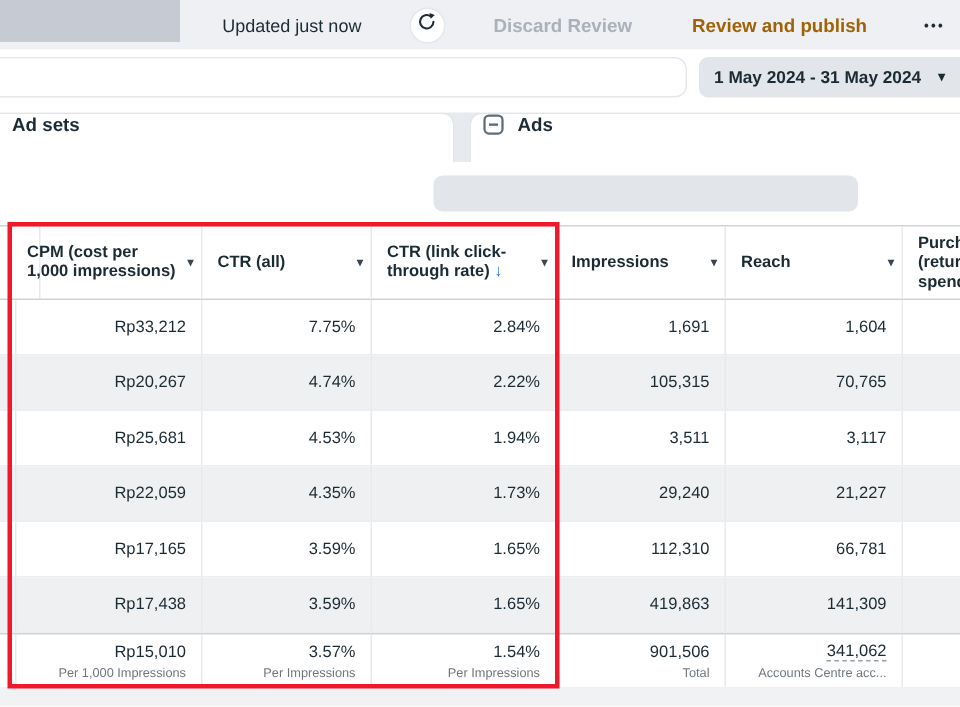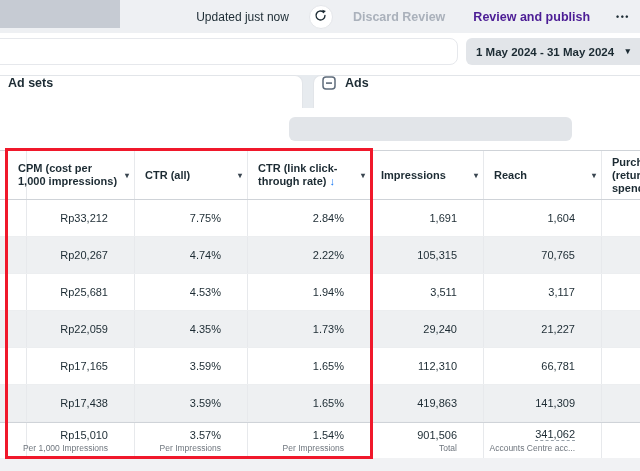--- a/index.html
+++ b/index.html
@@ -17,30 +17,30 @@
     position:absolute; left:0; top:0; width:640px; height:33px;
     background:#eef0f3;
     display:flex; align-items:center;
   }
   .redacted-block {
     position:absolute; left:0; top:0; width:120px; height:28px;
     background:#c6cbd3;
   }
   .topbar-right {
     margin-left:auto; display:flex; align-items:center;
-    gap:20px; padding-right:8px;
+    gap:32px; padding-right:8px;
   }
   .updated-text { font-size:12px; color:#1c2b33; }
   .refresh-btn {
     width:24px; height:24px; border-radius:50%; background:#fff;
     display:flex; align-items:center; justify-content:center;
     border:1px solid #e4e6ea; cursor:pointer;
   }
   .btn-muted { font-size:12.5px; font-weight:700; color:#aab1bb; cursor:pointer; }
-  .btn-secondary { font-size:12.5px; font-weight:700; color:#4c1d95; cursor:pointer; margin-left:8px; }
+  .btn-secondary { font-size:12.5px; font-weight:700; color:#a16207; cursor:pointer; margin-left:8px; }
   .more-btn { font-size:9px; font-weight:700; letter-spacing:1.5px; color:#1c2b33; cursor:pointer; margin-left:4px; padding:4px 2px; }
 
   
   .filter-row {
     position:absolute; left:0; top:33px; width:535px; height:42px; background:#fff;
   }
   .search-input {
     position:absolute; left:-12px; top:5px; width:470px; height:27px;
     background:#fff; border:1px solid #e6e8ec; border-radius:8px;
   }
@@ -96,21 +96,21 @@
     border-right:1px solid #e7e9ec; overflow:hidden; cursor:pointer;
   }
   .th-caret {
     position:absolute; right:5px; top:50%; transform:translateY(-50%);
     font-size:8px; color:#3a4650; cursor:pointer;
   }
   .sort-arrow { color:var(--sort-blue, #1877f2); font-weight:700; }
 
   .td {
     display:flex; align-items:center; justify-content:flex-end;
-    padding-right:26px; font-size:11px; color:#1c2b33;
+    padding-right:10px; font-size:11px; color:#1c2b33;
     border-right:1px solid #e7e9ec; overflow:hidden;
   }
   .td-foot {
     flex-direction:column; justify-content:center; align-items:flex-end; gap:2px;
   }
   .foot-caption { font-size:8.5px; color:#6f767e; white-space:nowrap; }
   .u-dash { border-bottom:1px dashed #97a0a8; }
 
   .bottom-strip {
     position:absolute; left:0; top:458px; width:640px; height:13px;

